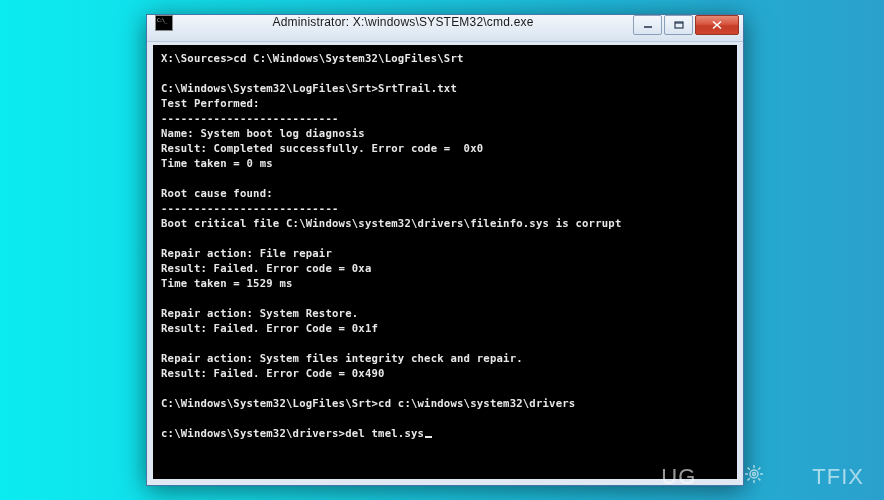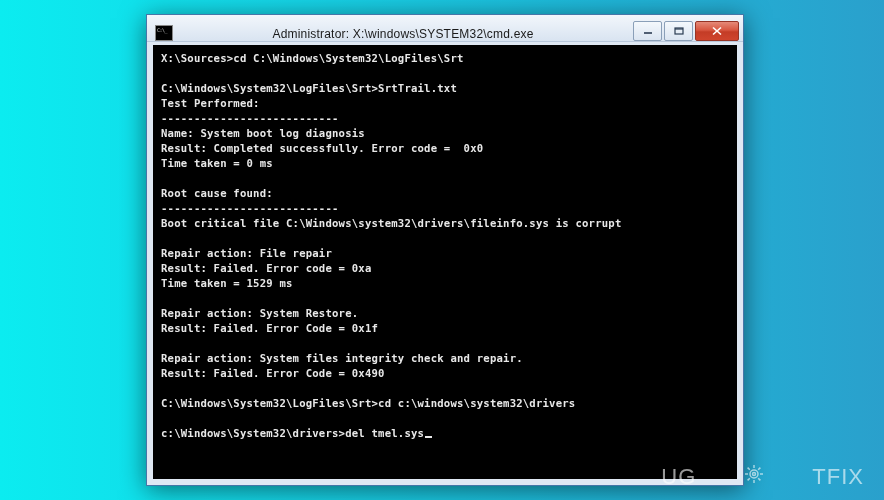--- a/index.html
+++ b/index.html
@@ -24,21 +24,21 @@
     height: 470px;
     background: #dfe8f3;
     border: 1px solid #4676a8;
     box-shadow: 0 4px 24px rgba(0,0,0,0.5);
   }
   .titlebar {
     height: 26px;
     background: linear-gradient(#f2f6fb, #d9e4f1);
     border-bottom: 1px solid #b9c8db;
     display: flex;
-    align-items: flex-end;
+    align-items: flex-start;
     position: relative;
   }
   .title-icon {
     width: 16px;
     height: 14px;
     background: #000;
     border: 1px solid #888;
     margin-left: 8px;
     display: flex;
     align-items: flex-start;

